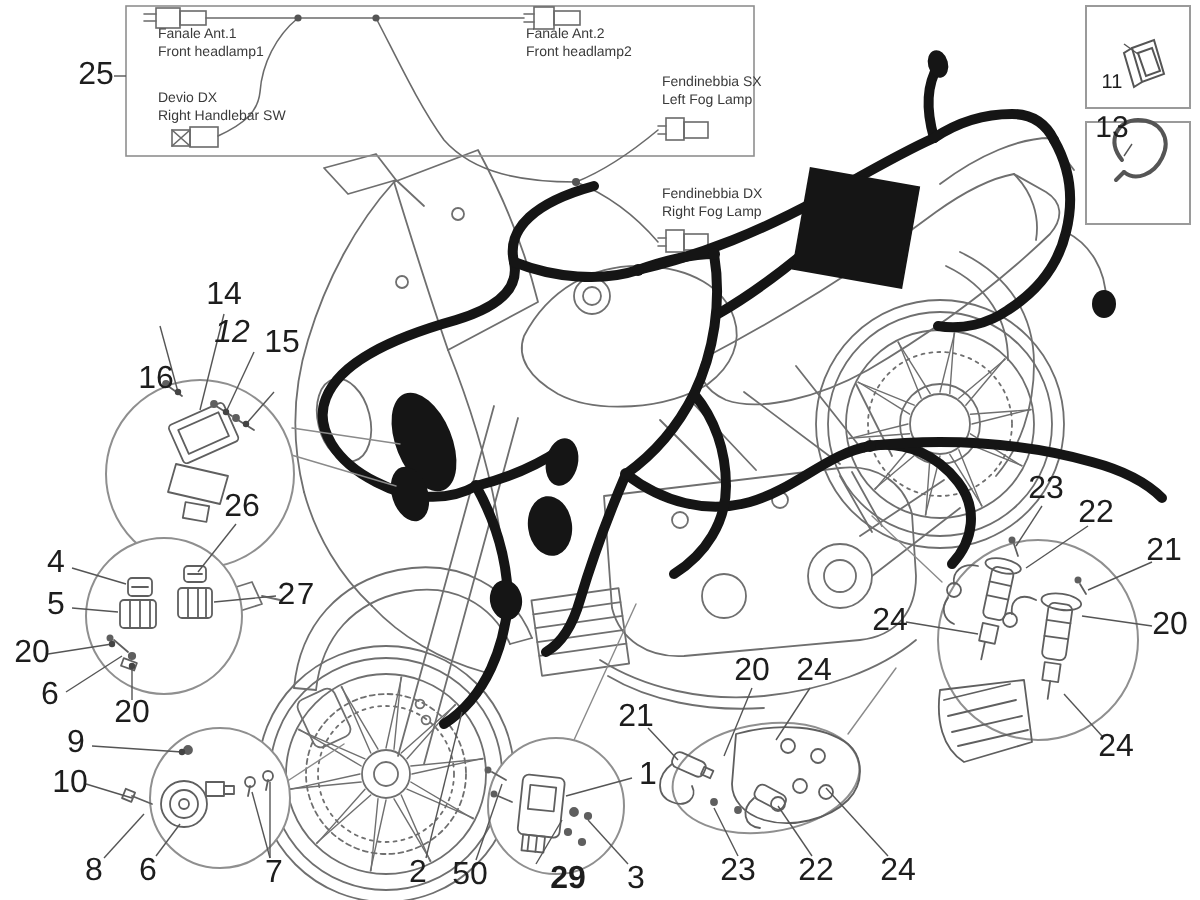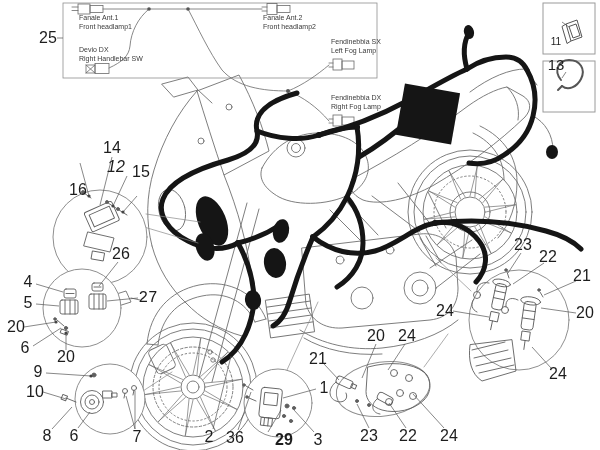--- a/index.html
+++ b/index.html
@@ -447,21 +447,21 @@
     <span class="co" style="left: 148px; top: 298px; font-family: Liberation Mono, monospace;">27</span>
     <span class="co" style="left: 16px; top: 327px;">20</span>
     <span class="co" style="left: 25px; top: 348px;">6</span>
     <span class="co" style="left: 66px; top: 357px;">20</span>
     <span class="co" style="left: 38px; top: 372px;">9</span>
     <span class="co" style="left: 35px; top: 392px; text-align: right;">10</span>
     <span class="co" style="left: 47px; top: 436px;">8</span>
     <span class="co" style="left: 74px; top: 436px;">6</span>
     <span class="co" style="left: 137px; top: 437px;">7</span>
     <span class="co" style="left: 209px; top: 437px;">2</span>
-    <span class="co" style="left: 235px; top: 438px;">36</span>
+    <span class="co" style="left: 235px; top: 438px;">50</span>
     <span class="co" style="left: 284px; top: 440px; font-weight: bold;">29</span>
     <span class="co" style="left: 318px; top: 440px;">3</span>
     <span class="co" style="left: 324px; top: 388px;">1</span>
     <span class="co" style="left: 318px; top: 359px;">21</span>
     <span class="co" style="left: 376px; top: 336px;">20</span>
     <span class="co" style="left: 407px; top: 336px;">24</span>
     <span class="co" style="left: 369px; top: 436px;">23</span>
     <span class="co" style="left: 408px; top: 436px;">22</span>
     <span class="co" style="left: 449px; top: 436px;">24</span>
     <span class="co" style="left: 523px; top: 245px;">23</span>

